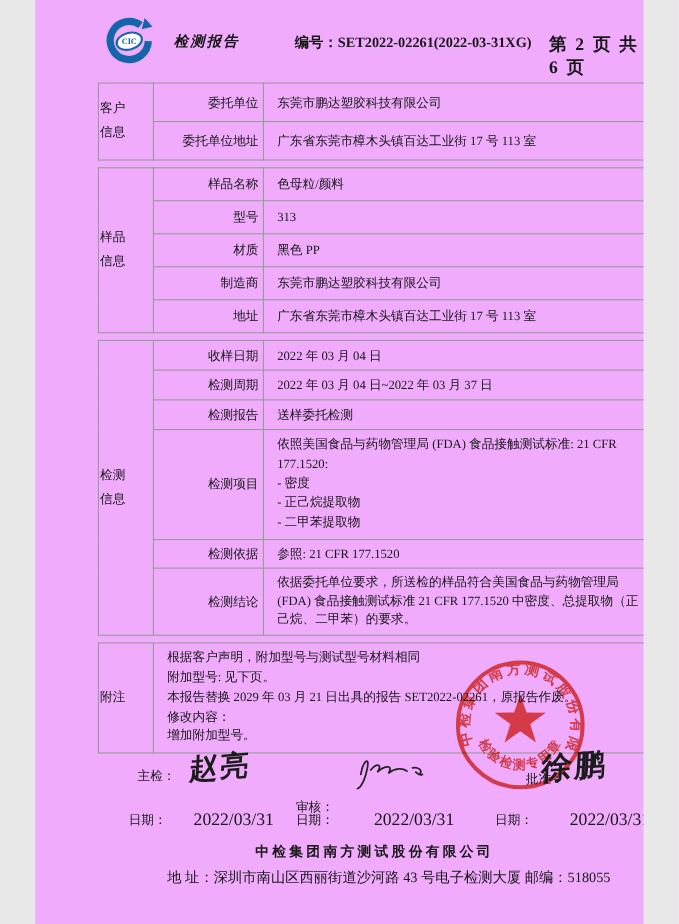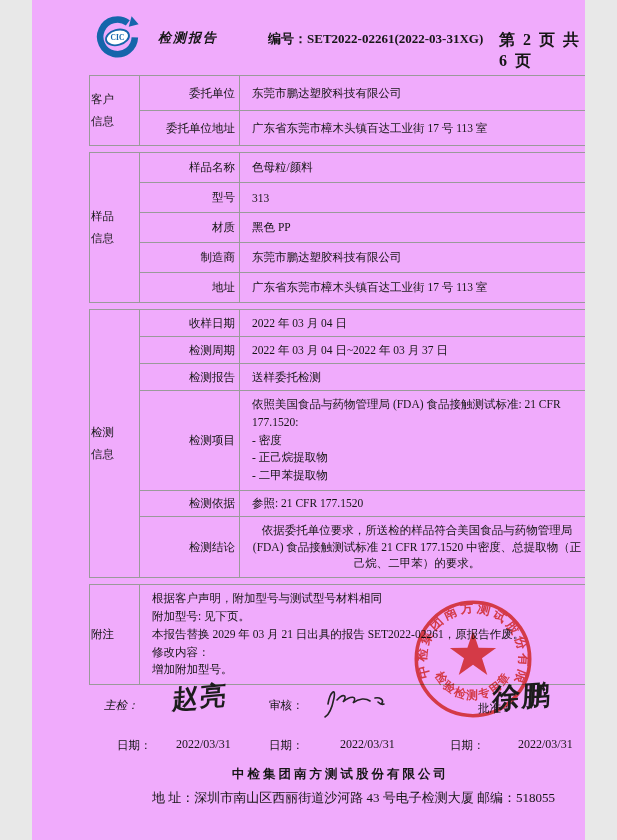--- a/index.html
+++ b/index.html
@@ -15,26 +15,26 @@
   .page-info { position:absolute; left:467px; top:30px; font-size:16px; font-weight:bold; letter-spacing:2px; }
   
   .content { position:absolute; left:57px; top:75px; width:503px; }
   table.sec { border-collapse:collapse; width:503px; table-layout:fixed; margin-bottom:6px; }
   table.sec td { border:1px solid #9a9a9a; font-size:11.5px; vertical-align:middle; }
   col.c1 { width:50px; } col.c2 { width:100px; } col.c3 { width:353px; }
   td.seclabel { text-align:left; white-space:pre-line; line-height:1.9; }
   td.field { padding:2px 4px 2px 12px;text-align:right; }
   td.value { padding:2px 10px 2px 12px; }
   td.pre { white-space:pre-line; line-height:1.55; padding-top:5px; padding-bottom:5px; }
-  td.wrap { line-height:1.45; padding-top:5px; padding-bottom:5px;text-align:center; }
+  td.wrap { line-height:1.45; padding-top:5px; padding-bottom:5px; }
   tr.r35 { height:35px; } tr.r30 { height:30px; } tr.r27 { height:27px; } tr.r26 { height:26px; }
   
   .abs { position:absolute; }
   .sig-label { font-size:11.5px; }
-  .date-val { font-size:12px; }
+  .date-val { font-size:16px; }
   .handsig { font-size:26px; font-weight:600; color:#1c1c1c; transform:rotate(-5deg) skewX(-8deg); letter-spacing:2px; }
   
   .stamp { position:absolute; left:378px; top:596px; width:126px; height:126px; opacity:0.85; mix-blend-mode:multiply; }
   .stamp-top { font-size:14.5px; font-weight:bold; letter-spacing:3.2px; }
   .stamp-bottom { font-size:13px; font-weight:bold; letter-spacing:2px; }
   
   .footer { position:absolute; left:0; top:766px; width:617px; text-align:center; }
   .footer-company { font-size:12.5px; font-weight:bold; letter-spacing:3px; margin-bottom:6px; }
   .footer-line { font-size:13px; line-height:17px;margin-left:26px; }
   .footer-link { color:#0000cc; text-decoration:underline; cursor:pointer; }
@@ -175,23 +175,23 @@
     <circle cx="70" cy="70" r="63" fill="none" stroke="#dd3828" stroke-width="4"></circle>
     <polygon points="70,39 76.2,57.5 95.7,57.7 80,69.2 85.9,87.8 70,76.5 54.1,87.8 60,69.2 44.3,57.7 63.8,57.5" fill="#dd3828"></polygon>
     <text class="stamp-top" fill="#dd3828" font-family="Liberation Serif, serif">
       <textPath href="#arcTop" startOffset="2">中检集团南方测试股份有限公司</textPath>
     </text>
     <text class="stamp-bottom" fill="#dd3828" font-family="Liberation Serif, serif">
       <textPath href="#arcBottom" startOffset="6">检验检测专用章</textPath>
     </text>
   </svg>
 
-  <div class="abs sig-label" style="left:72px; top:698px;font-style:italic;">主检：</div>
+  <div class="abs sig-label" style="left:93px; top:698px;">主检：</div>
   <div class="abs handsig" style="left:140px; top:680px;">赵亮</div>
-  <div class="abs sig-label" style="left:237px; top:698px;">审核：</div>
+  <div class="abs sig-label" style="left:237px; top:726px;">审核：</div>
   <svg class="abs" style="left:282px; top:678px;" width="92" height="40" viewBox="0 0 92 40">
     <path d="M14,26 c2,-12 8,-17 6,-6 c-2,10 -5,17 -9,19 M23,22 c6,-7 11,-5 6,2 c8,-7 15,-6 10,1 c6,-5 13,-5 17,-2 m5,-3 c5,-1 9,2 7,5 m-4,-1 c2,2 4,3 6,2" stroke="#232323" stroke-width="1.6" fill="none" stroke-linecap="round"></path>
   </svg>
   <div class="abs sig-label" style="left:446px; top:701px;">批准：</div>
   <div class="abs handsig" style="left:460px; top:678px; font-size:28px;">徐鹏</div>
 
   <div class="abs sig-label" style="left:85px; top:738px;">日期：</div>
   <div class="abs date-val" style="left:144px; top:737px;">2022/03/31</div>
   <div class="abs sig-label" style="left:237px; top:738px;">日期：</div>
   <div class="abs date-val" style="left:308px; top:737px;">2022/03/31</div>

